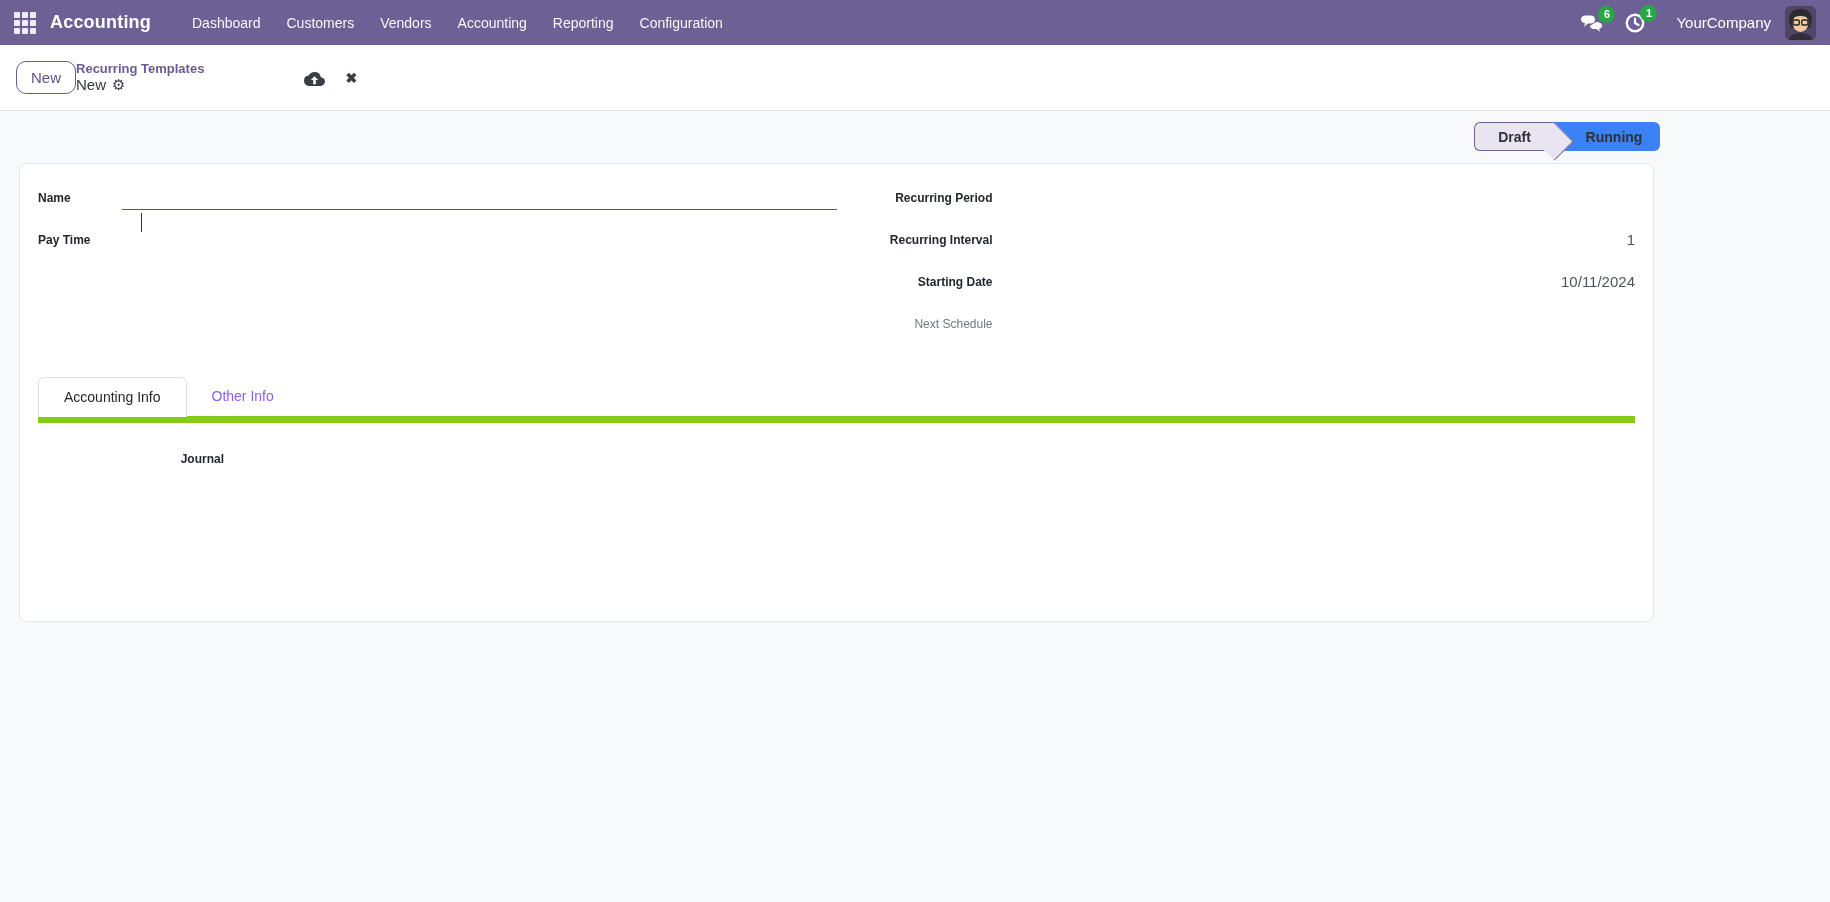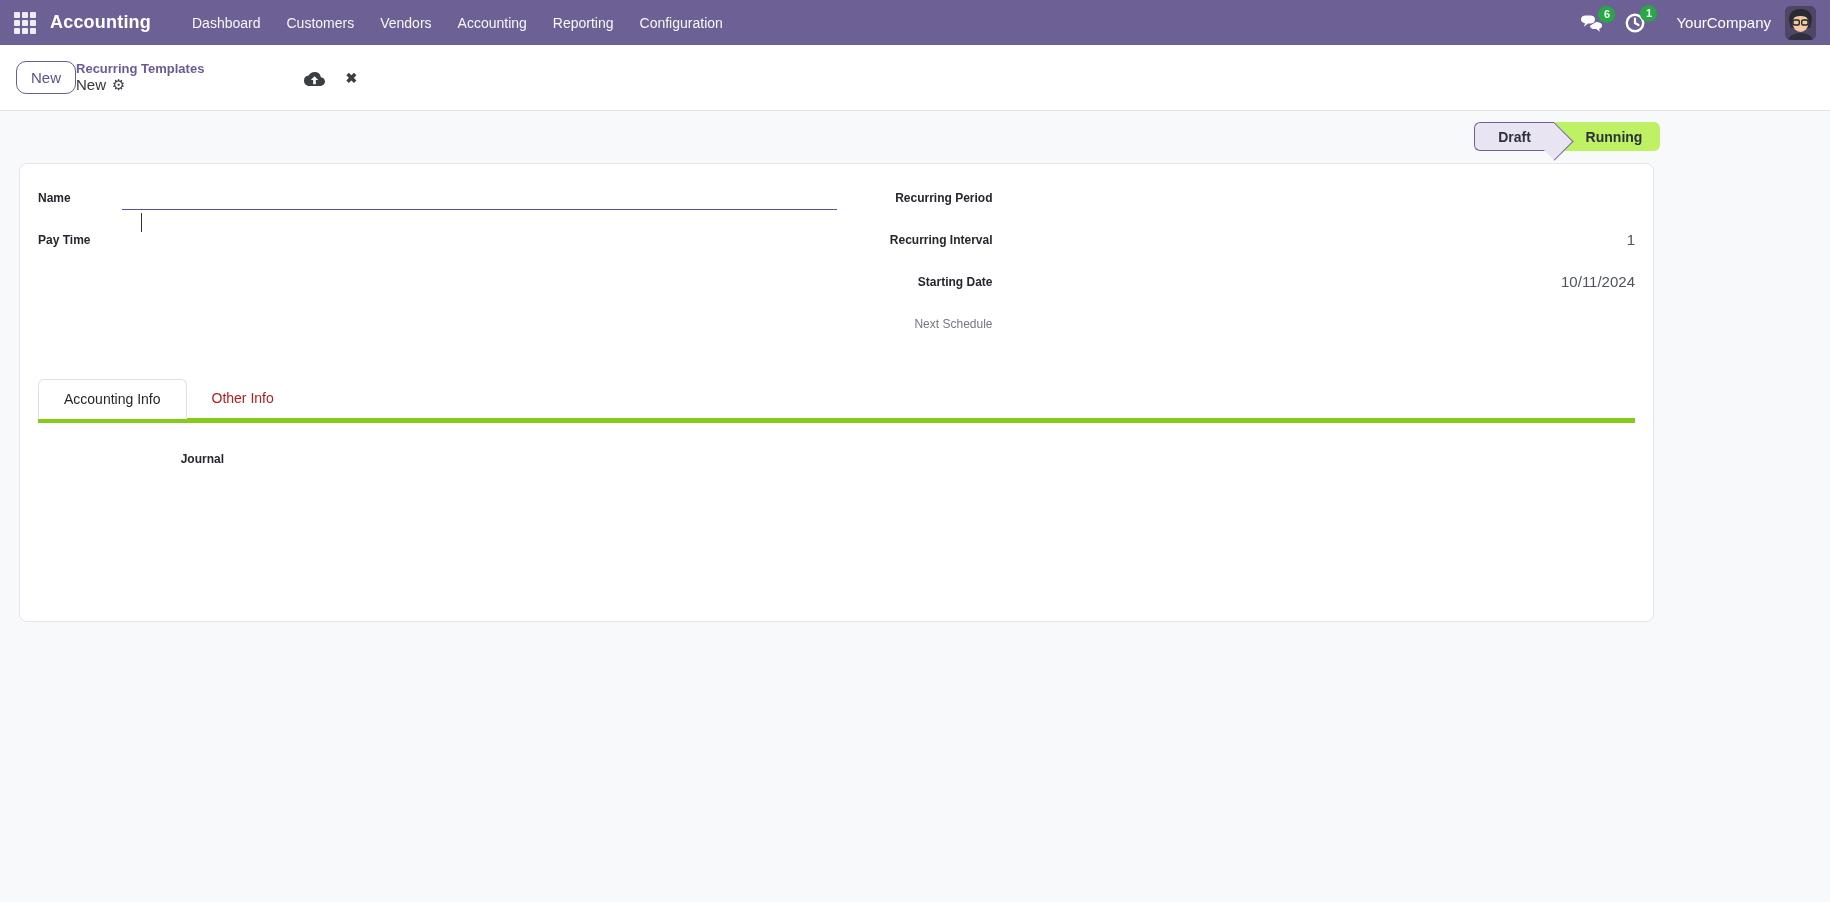--- a/index.html
+++ b/index.html
@@ -44,21 +44,21 @@
   
   .statusbar { position:absolute; top:11px; right:170px; display:flex; height:29px;border-radius:7px; }
   .status-draft { position:relative; background:#e9e4f1; border:1px solid #6f6096;
     border-right:none; border-radius:6px 0 0 6px; width:80px; display:flex;
     align-items:center; justify-content:center; font-size:14px; font-weight:600;
     color:#2e3138; z-index:2; cursor:pointer; }
   .status-draft .arrow { position:absolute; right:-14px; top:4.5px; width:27px; height:27px;
     background:#e9e4f1; border-top:1px solid #6f6096; border-right:1px solid #6f6096;
     transform:rotate(45deg); z-index:1; }
   .status-draft .lbl { position:relative; z-index:3; }
-  .status-running { background:#bef264; border-radius:0 6px 6px 0; width:106px;
+  .status-running { background:#3b82f6; border-radius:0 6px 6px 0; width:106px;
     display:flex; align-items:center; justify-content:center; font-size:14px;
     font-weight:600; color:#2e3138; padding-left:14px; cursor:pointer; }
 
   
   .sheet { position:absolute; left:19px; top:52px; width:1635px; height:459px;
     background:#fff; border:1px solid #e3e6ec; border-radius:8px; padding:24px 18px 0 18px; }
   .cols { display:flex; }
   .col { width:50%; }
   .col.right { padding-left:36px;text-align:right; }
   .frow { display:flex; align-items:flex-start; height:42px; }
@@ -67,26 +67,26 @@
   .flabel.muted { color:#74797f; font-weight:400; }
   .fvalue { font-size:15px; color:#4f545c; line-height:20px; min-height:20px; cursor:text; flex:1; }
   .fvalue.muted { color:#62666d; }
   .input-line { flex:1; position:relative; height:22px; border:none; outline:none;
     border-bottom:1px solid #5c5184; font-size:15px; color:#4f545c; background:transparent;
     padding:0 0 2px 2px; }
   .caret { position:absolute; left:103px; top:25px; width:1px; height:19px; background:#2f3237; }
 
   
   .tabs { display:flex; align-items:flex-end; height:40px; margin-top:27px;
-    border-bottom:5px solid #84cc16; }
+    border-bottom:7px solid #84cc16; }
   .tab { height:40px; display:flex; align-items:center; padding:0 25px; font-size:14px;
     cursor:pointer; }
   .tab.active { background:#fff; border:1px solid #dee2e6; border-bottom:1px solid #fff;
     border-radius:6px 6px 0 0; color:#24262c; font-weight:500; margin-bottom:-1px; }
-  .tab.inactive { color:#b91c1c; }
+  .tab.inactive { color:#8b5cf6; }
   .tab-content { padding-top:26px; }
   .tab-content .col.right .flabel { flex:0 0 150px; }
 </style>
 </head>
 <body>
 
 <div class="navbar">
   <div class="apps-grid">
     <span></span>
       <span></span>

